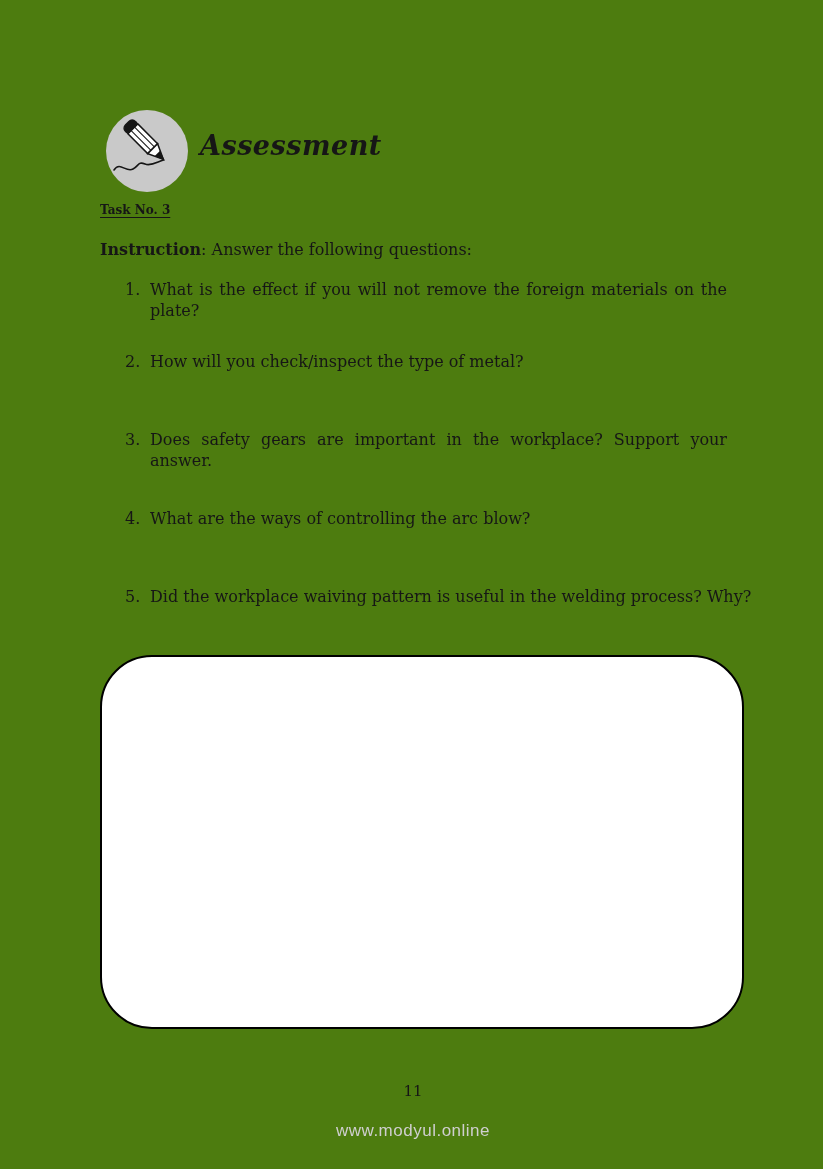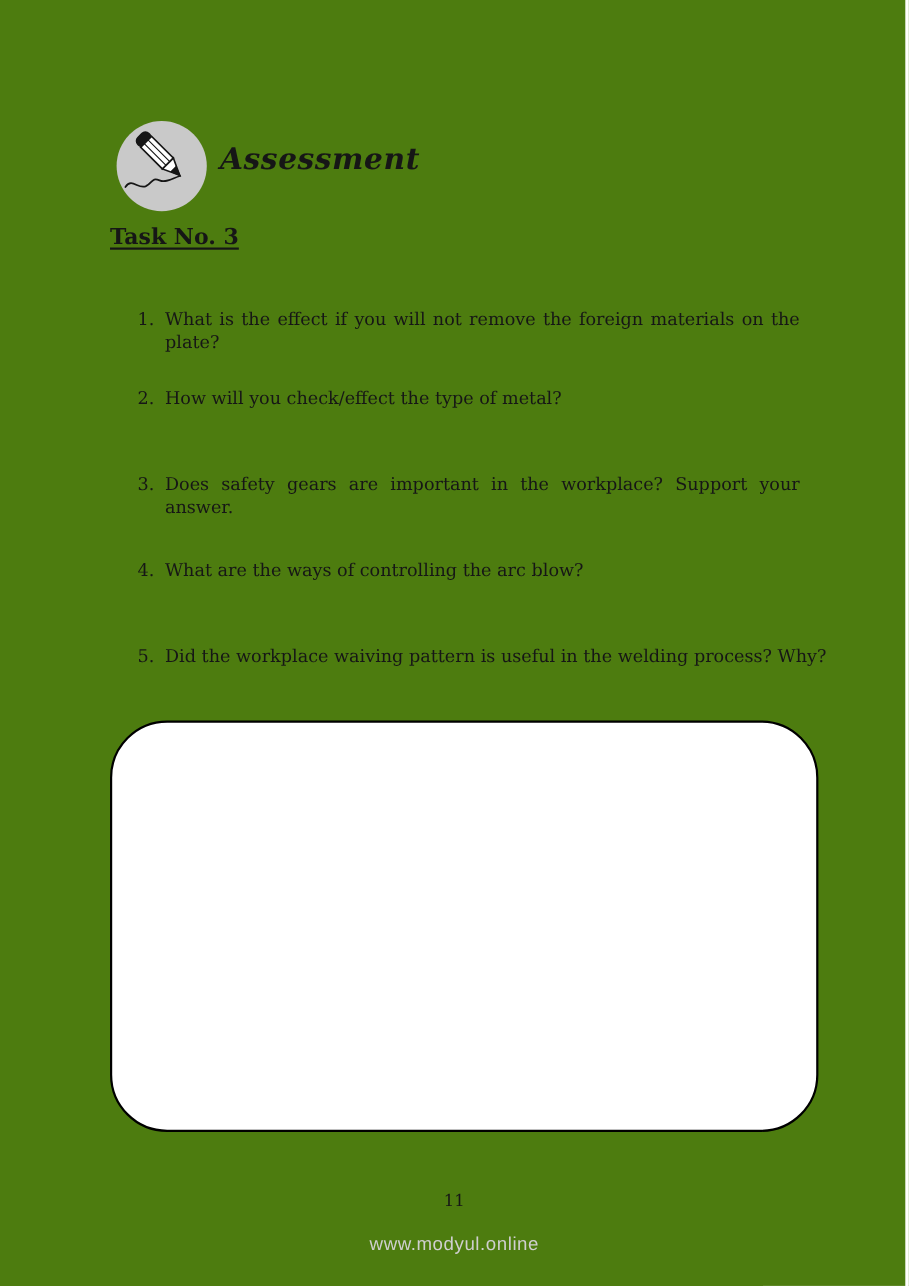--- a/index.html
+++ b/index.html
@@ -25,21 +25,21 @@
     top: 130px;
     font-size: 27px;
     font-weight: bold;
     font-style: italic;
     letter-spacing: 0.5px;
   }
   .task-heading {
     position: absolute;
     left: 100px;
     top: 203px;
-    font-size: 20px;
+    font-size: 12px;
     font-weight: bold;
     text-decoration: underline;
     text-underline-offset: 3px;
   }
   .instruction-line {
     position: absolute;
     left: 100px;
     top: 240px;
     font-size: 16px;
   }
@@ -118,29 +118,30 @@
         <polygon points="39.3,49.5 44.7,49.5 42,57" fill="#161616"></polygon>
       </g>
       <path d="M9 61 C15 52 21 64 28 60 C34 57 33 52 40 55 C46 57.5 52 53 58.5 51" stroke="#161616" stroke-width="1.6" fill="none" stroke-linecap="round"></path>
     </svg>
   </div>
 
   <div class="doc-title">Assessment</div>
 
   <div class="task-heading">Task No. 3</div>
 
+  <div class="instruction-line"><span class="bold">Instruction</span><span>: Answer the following questions:</span></div>
 
   <div class="question q1">
     <span class="q-num">1.</span>
     <span class="q-text justify">What is the effect if you will not remove the foreign materials on the plate?</span>
   </div>
 
   <div class="question q2">
     <span class="q-num">2.</span>
-    <span class="q-text one-line">How will you check/effect the type of metal?</span>
+    <span class="q-text one-line">How will you check/inspect the type of metal?</span>
   </div>
 
   <div class="question q3">
     <span class="q-num">3.</span>
     <span class="q-text justify">Does safety gears are important in the workplace? Support your answer.</span>
   </div>
 
   <div class="question q4">
     <span class="q-num">4.</span>
     <span class="q-text one-line">What are the ways of controlling the arc blow?</span>

